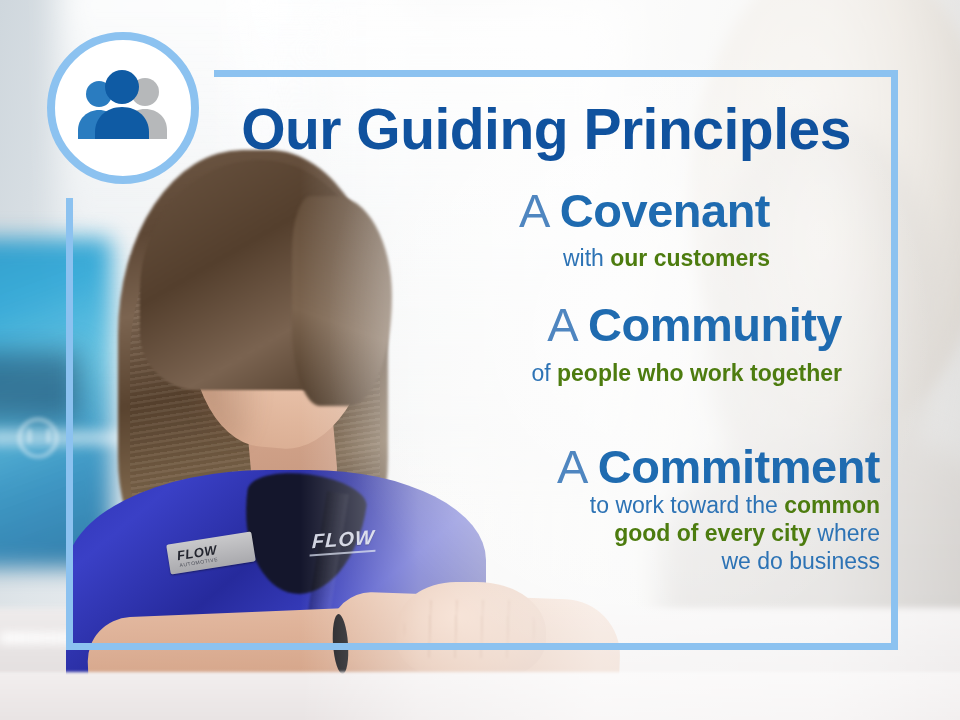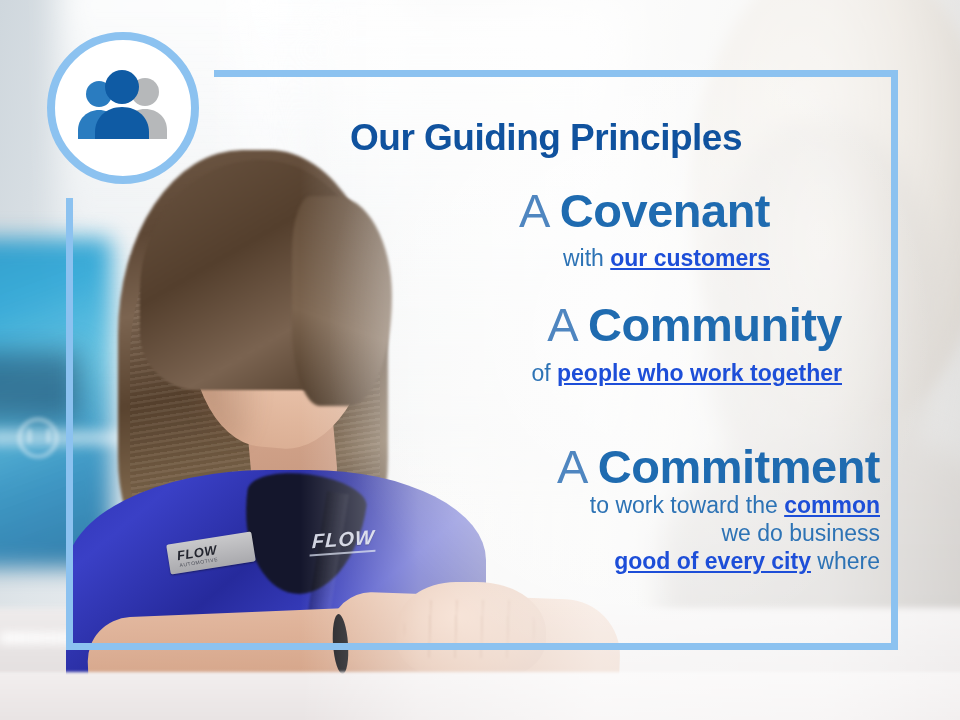--- a/index.html
+++ b/index.html
@@ -455,45 +455,44 @@
     justify-content: center;
   }
   .icon-badge svg { display: block; }
 
   
   .title {
     position: absolute;
     left: 216px; top: 96px;
     width: 660px;
     text-align: center;
-    font-size: 37px;
+    font-size: 57px;
     font-weight: 700;
     letter-spacing: -.5px;
     color: #10529e;
     white-space: nowrap;
-    margin-top: 21px;
   }
 
   .block { position: absolute; text-align: right; }
 
   .head {
     font-weight: 400;
     letter-spacing: -.5px;
     white-space: nowrap;
     line-height: 1.05;
   }
   .head .article { color: #4f86c0; font-weight: 400; }
   .head .word    { color: #1f6bb0; font-weight: 700; }
 
   .sub {
     color: #2d73b5;
     font-weight: 400;
     line-height: 1.22;
   }
-  .sub b { font-weight: 700; color: #1d4ed8; text-decoration: underline; }
+  .sub b { font-weight: 700; color: #4d7c0f; }
 
   
   #block-covenant { left: 270px; top: 186px; width: 500px; }
   #block-covenant .head { font-size: 47px; }
   #block-covenant .sub  { font-size: 23px; margin-top: 9px; }
 
   
   #block-community { left: 322px; top: 300px; width: 520px; }
   #block-community .head { font-size: 47px; }
   #block-community .sub  { font-size: 23px; margin-top: 10px; }
@@ -608,18 +607,18 @@
       </div>
   </div>
 
   <div class="block" id="block-commitment">
     <div class="head">
       <span class="article">A</span> 
       <span class="word">Commitment</span>
     </div>
     <div class="sub">
         <div><span>to work toward the </span><b>common</b></div>
+        <div><b>good of every city</b><span> where</span></div>
         <div><span>we do business</span></div>
-        <div><b>good of every city</b><span> where</span></div>
       </div>
   </div>
 
 </div>
 
 </body></html>

